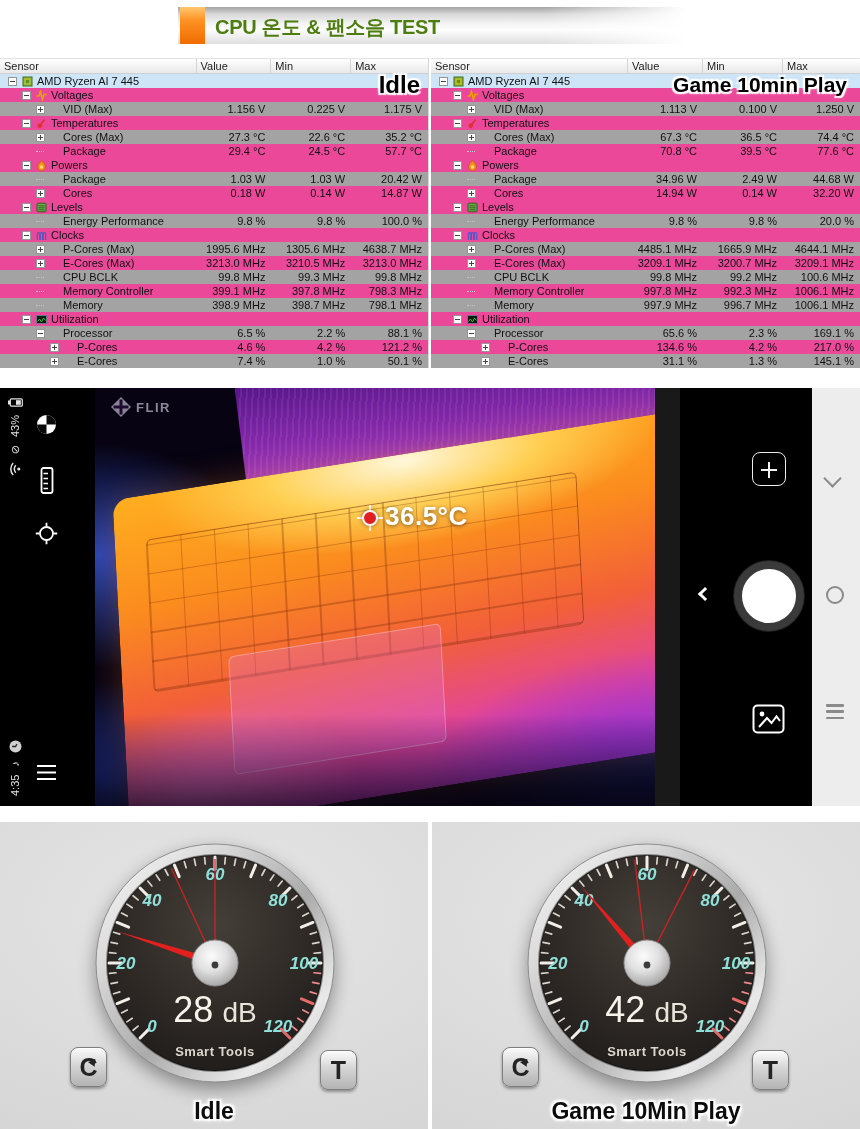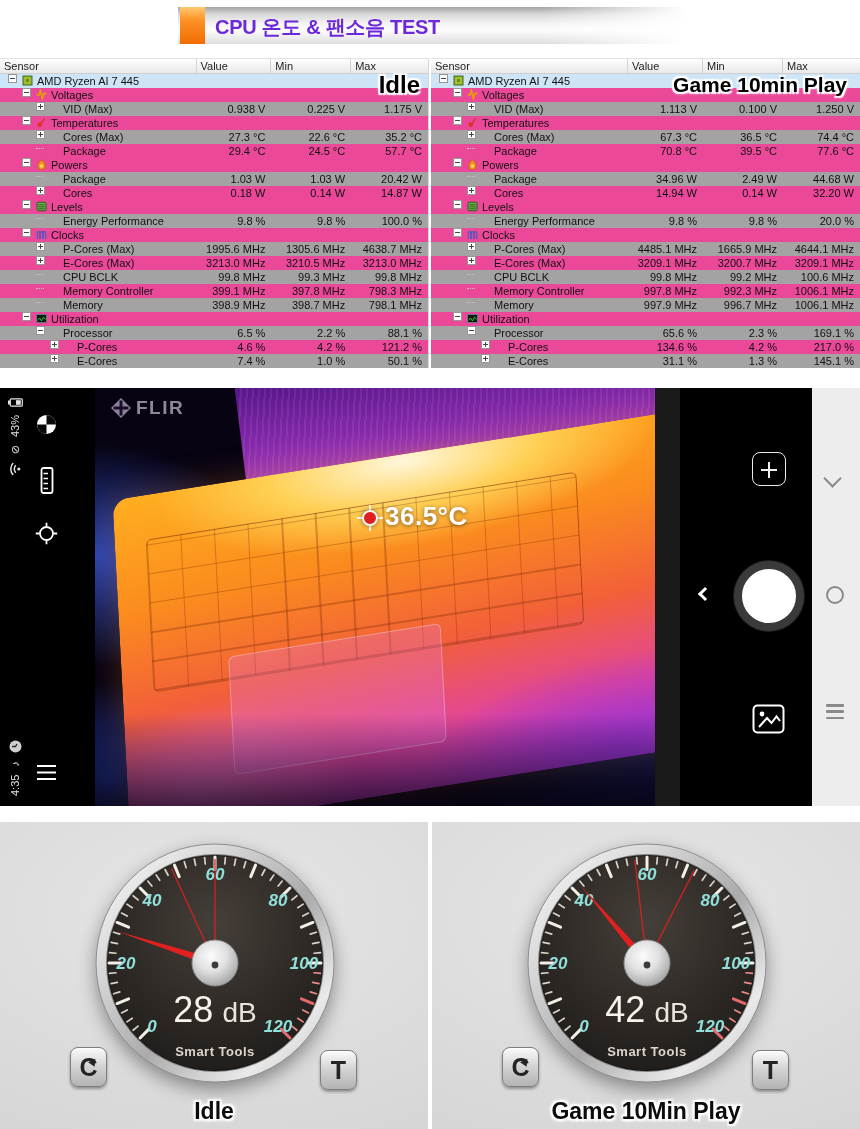--- a/index.html
+++ b/index.html
@@ -9,35 +9,35 @@
 
   
   #banner { position:absolute; left:178px; top:7px; width:508px; height:37px; }
   #banner .bbg { position:absolute; inset:0;
     background:linear-gradient(180deg,#a4a4a4 0%,#d9d9d9 20%,#f4f4f4 45%,#fdfdfd 62%,#dedede 100%);
     -webkit-mask-image:linear-gradient(to right,#000 72%,transparent 100%);
             mask-image:linear-gradient(to right,#000 72%,transparent 100%); }
   #banner .orange { position:absolute; left:2px; top:0; width:25px; height:37px;
     background:linear-gradient(180deg,#ffc96e 0%,#ff9226 35%,#ef6c00 100%); }
   #banner .title { position:absolute; left:37px; top:7px; font-size:20px; font-weight:bold;
-    letter-spacing:-0.3px; color:#6d28d9; }
+    letter-spacing:-0.3px; color:#4d7c0f; }
 
   
   .spanel { position:absolute; top:58px; width:429px; height:310px; background:#fff;
     font-size:11px; color:#111; overflow:hidden; }
   #spanel-0 { left:0; border-right:1px solid #d8d8d8; }
   #spanel-1 { left:431px; }
   .shead { display:flex; height:16px; background:linear-gradient(180deg,#ffffff,#f1f1f1 60%,#e9e9e9);
     border-top:1px solid #e2e2e2; border-bottom:1px solid #cfcfcf; }
   .shead .hc { padding:1px 0 0 4px; color:#222; border-right:1px solid #d4d4d4; }
   .hc.h-sensor { width:197px; } .hc.h-value { width:75px; } .hc.h-min { width:80px; } .hc.h-max { width:77px; border-right:none; }
   .srow { display:flex; height:14px; line-height:14px; align-items:center; background:#ec4899; white-space:nowrap; }
   .srow.shade { background:#a3a3a3; }
   .srow.sel { background:#cde5f7; }
-  .c-name { width:197px; display:flex; overflow:hidden; }
+  .c-name { width:197px; display:flex; align-items:center; overflow:hidden; }
   .c-val { width:75px; text-align:right; padding-right:6px; }
   .c-val + .c-val { width:80px; } .c-val + .c-val + .c-val { width:77px; }
   .exp { display:inline-block; width:9px; height:9px; border:1px solid #969696; background:#fff;
     position:relative; margin-right:5px; flex:none; }
   .exp::before { content:""; position:absolute; left:1px; top:3px; width:5px; height:1px; background:#444; }
   .exp.plus::after { content:""; position:absolute; left:3px; top:1px; width:1px; height:5px; background:#444; }
   .exp-sp { display:inline-block; width:9px; height:9px; margin-right:5px; position:relative; flex:none; }
   .exp-sp::before { content:""; position:absolute; left:0; top:4px; width:8px; border-top:1px dotted #c4c4c4; }
   .ric { display:inline-flex; width:12px; height:12px; margin-right:3px; flex:none; align-items:center; }
   .rname { overflow:hidden; }
@@ -81,21 +81,21 @@
     box-shadow:0 0 34px rgba(255,140,40,.25); }
   #th-kbd { left:52px; top:118px; width:436px; height:152px; transform:rotate(-9deg) skewX(-6deg);
     border:1.5px solid rgba(110,35,5,.4); border-radius:6px; opacity:.85;
     background:
       repeating-linear-gradient(90deg, rgba(110,35,5,.35) 0 1.5px, transparent 1.5px 34px),
       repeating-linear-gradient(0deg, rgba(110,35,5,.35) 0 1.5px, transparent 1.5px 29px); }
   #th-touchpad { left:135px; top:252px; width:215px; height:118px; transform:rotate(-9deg) skewX(-6deg);
     border:1.5px solid rgba(255,235,250,.35); border-radius:6px; background:rgba(228,118,228,.28); }
   #th-vignette { inset:0; background:linear-gradient(to top, rgba(5,3,16,.75), transparent 22%); }
   #flir-watermark { position:absolute; left:16px; top:9px; display:flex; align-items:center; gap:5px; opacity:.62; }
-  #flir-watermark .ftext { font-size:19px; font-weight:bold; letter-spacing:1.5px; color:#ded8ec; }
+  #flir-watermark .ftext { font-size:13px; font-weight:bold; letter-spacing:1.5px; color:#ded8ec; }
   #spot { position:absolute; left:262px; top:117px; width:26px; height:26px; }
   #spot .arm-h { position:absolute; left:0; top:12px; width:26px; height:2px; background:#fff; border-radius:2px; }
   #spot .arm-v { position:absolute; left:12px; top:0; width:2px; height:26px; background:#fff; border-radius:2px; }
   #spot .dot { position:absolute; left:5px; top:5px; width:16px; height:16px; border-radius:50%;
     background:#e01f1f; border:2px solid #f3f3f3; box-shadow:0 0 5px rgba(0,0,0,.45); }
   #spot-temp { position:absolute; left:290px; top:113px; font-size:26px; font-weight:bold; color:#fff;
     letter-spacing:0.5px; text-shadow:0 1px 4px rgba(0,0,0,.5); }
   #btn-zoom { left:752px; top:64px; width:34px; height:34px; border:1.5px solid #ececec; border-radius:8px; position:absolute; }
   #btn-zoom::before { content:""; position:absolute; left:8px; top:15.5px; width:16px; height:2px; background:#f2f2f2; }
   #btn-zoom::after { content:""; position:absolute; left:15px; top:8.5px; width:2px; height:16px; background:#f2f2f2; }
@@ -207,21 +207,21 @@
           </div>
           <div class="c-val"></div>
           <div class="c-val"></div>
           <div class="c-val"></div>
         </div>
         <div class="srow shade">
           <div class="c-name" style="padding-left: 36px;">
             <span class="exp plus"></span>
             <span class="rname noicon">VID (Max)</span>
           </div>
-          <div class="c-val">0.938 V</div>
+          <div class="c-val">1.156 V</div>
           <div class="c-val">0.225 V</div>
           <div class="c-val">1.175 V</div>
         </div>
         <div class="srow">
           <div class="c-name" style="padding-left: 22px;">
             <span class="exp"></span>
             <span class="ric">
               <svg width="11" height="11" viewBox="0 0 11 11">
                 <g transform="rotate(38 5.5 5.5)">
                   <rect x="4.6" y="0.5" width="1.8" height="6.5" rx="0.9" fill="#e03030"></rect>

